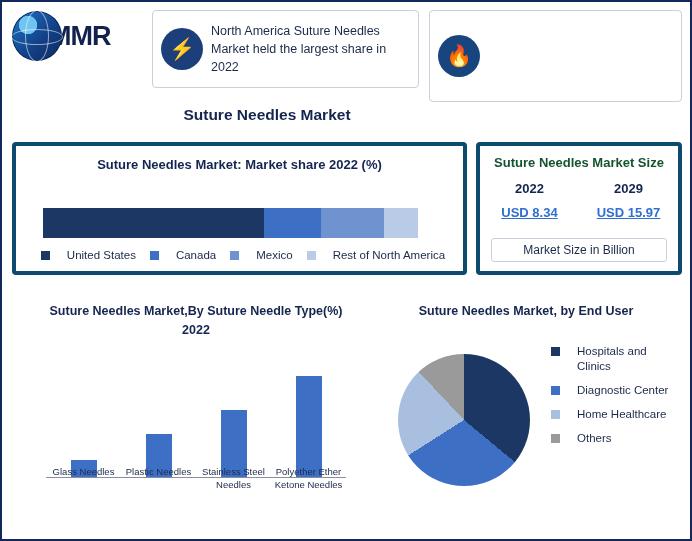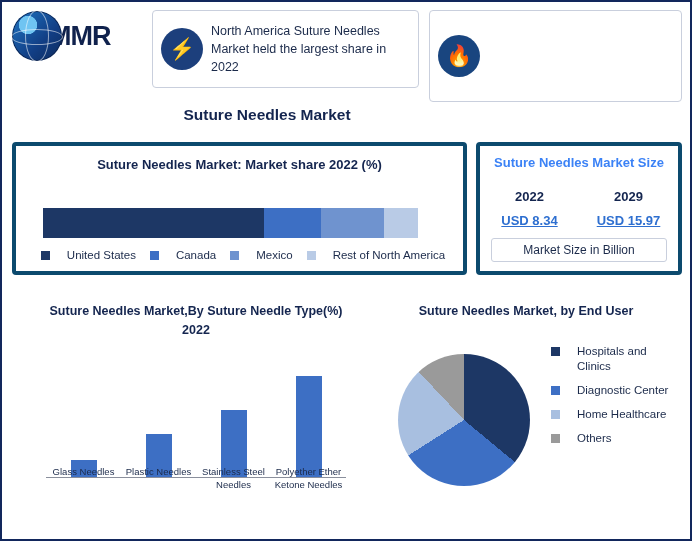--- a/index.html
+++ b/index.html
@@ -130,27 +130,27 @@
   }
   .legend-item { display: flex; align-items: center; gap: 17px; }
   .swatch { width: 9px; height: 9px; flex: 0 0 auto; }
 
   
   .size-panel { left: 474px; top: 140px; width: 206px; height: 133px; }
   .size-title {
     text-align: center;
     font-size: 13px;
     font-weight: bold;
-    color: #3b82f6;
+    color: #14532d;
     padding: 8px 14px 0 14px;
     line-height: 1.45;
   }
   .size-years {
     display: flex;
-    margin-top: 16px;
+    margin-top: 8px;
     font-size: 13px;
     font-weight: bold;
     color: #14254f;
   }
   .size-years div, .size-vals div { flex: 1; text-align: center; }
   .size-vals {
     display: flex;
     margin-top: 9px;
     font-size: 13px;
     font-weight: bold;

